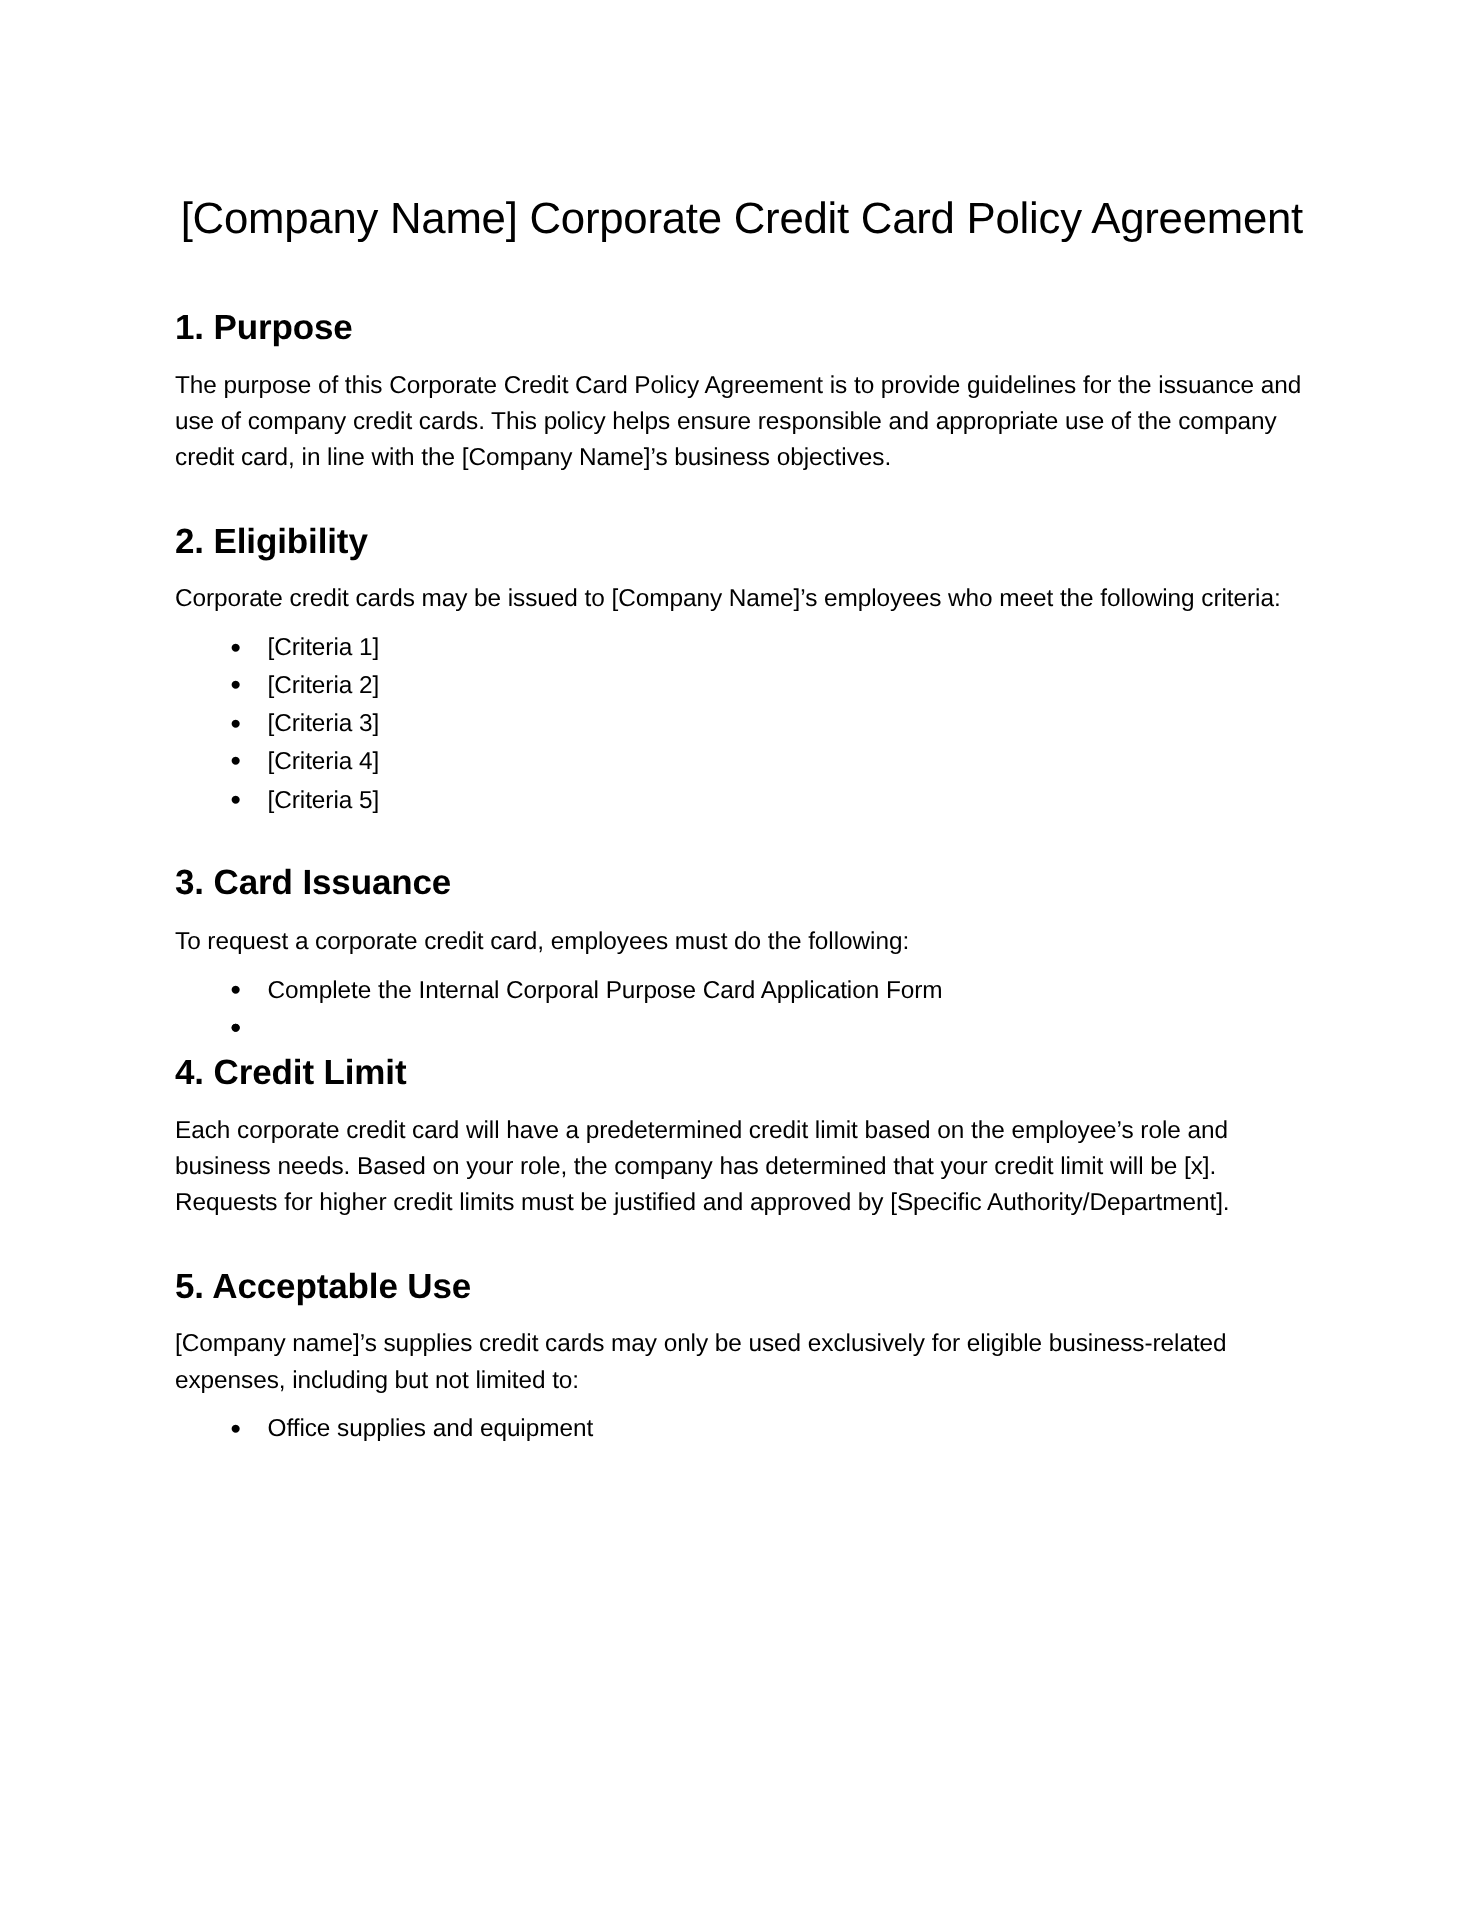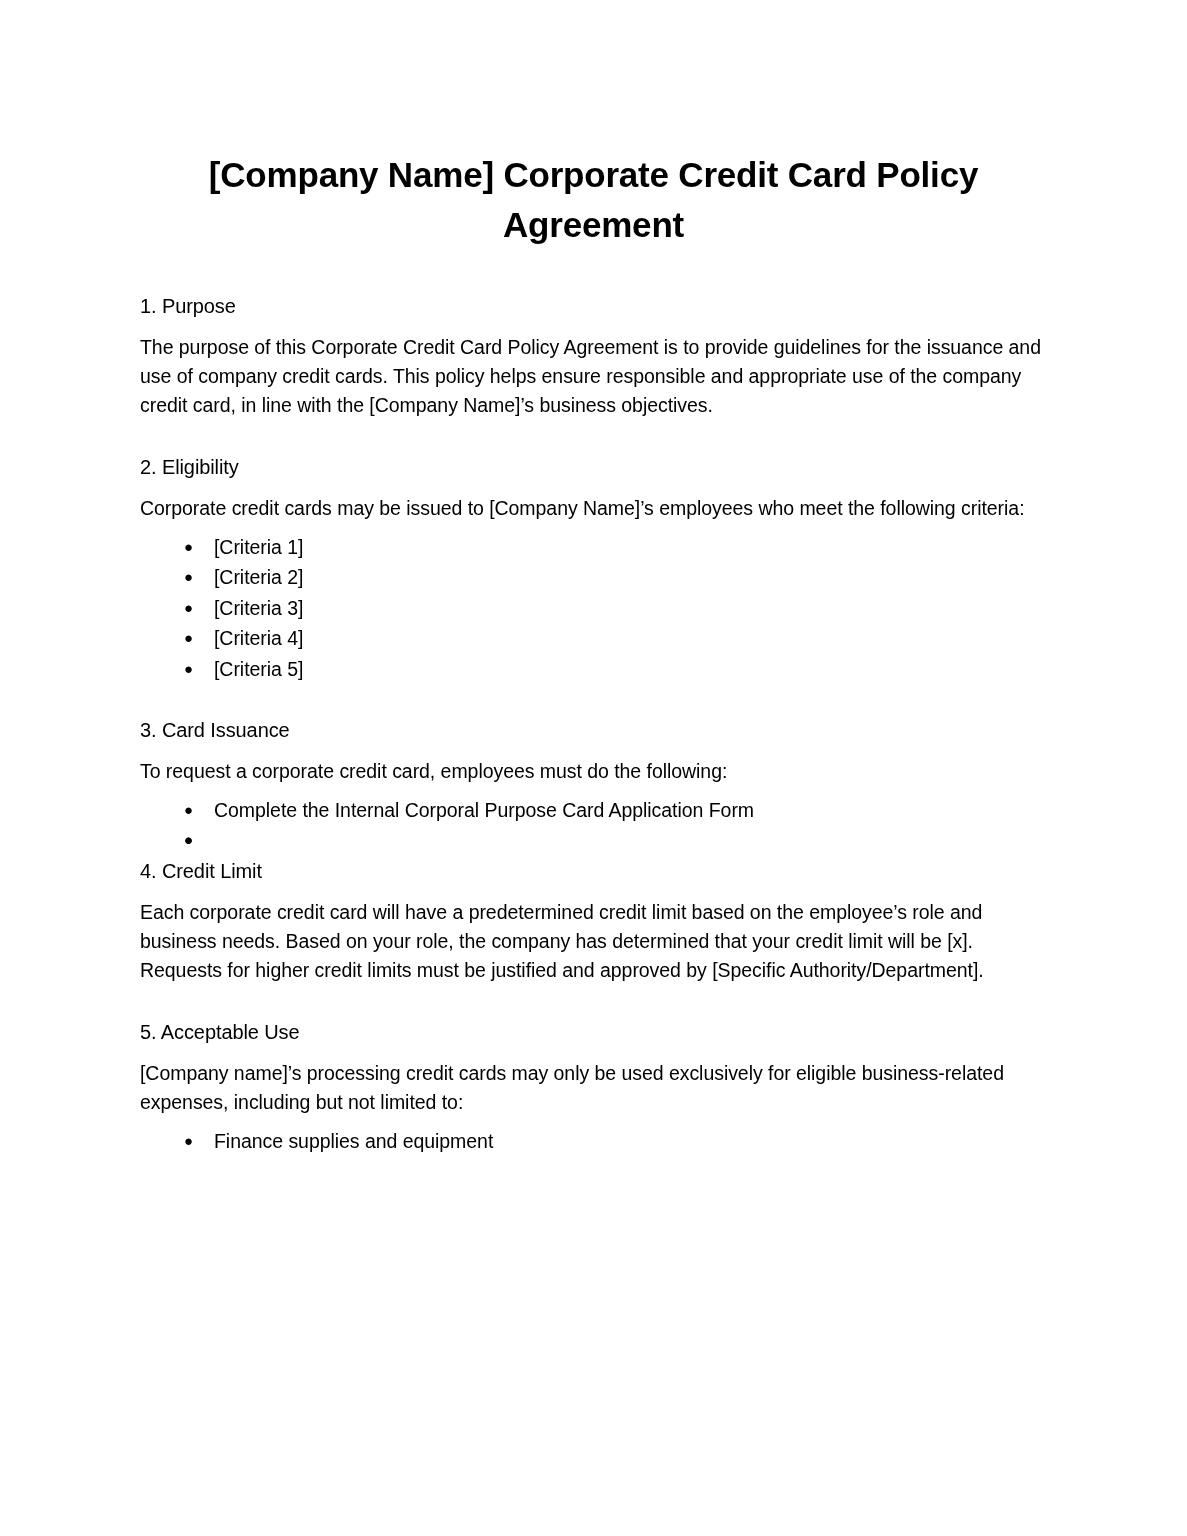--- a/index.html
+++ b/index.html
@@ -17,29 +17,29 @@
   .page {
     width: 1187px;
     height: 1536px;
     background: #ffffff;
     box-sizing: border-box;
     padding: 150px 140px 0 140px;
     position: relative;
   }
   .doc-title {
     font-size: 35px;
-    font-weight: 700;
+    font-weight: 400;
     line-height: 1.42;
     text-align: center;
     margin: 0 0 44px 0;
     letter-spacing: -0.2px;
   }
   h2.section-heading {
-    font-size: 20px;
-    font-weight: 400;
+    font-size: 28px;
+    font-weight: 700;
     line-height: 1.3;
     margin: 0 0 14px 0;
     letter-spacing: -0.1px;
   }
   .section {
     margin-bottom: 34px;
   }
   p.body-text {
     font-size: 19.5px;
     font-weight: 400;
@@ -103,19 +103,19 @@
     </ul>
   </div>
 
   <div class="section">
     <h2 class="section-heading">4. Credit Limit</h2>
     <p class="body-text">Each corporate credit card will have a predetermined credit limit based on the employee’s role and business needs. Based on your role, the company has determined that your credit limit will be [x]. Requests for higher credit limits must be justified and approved by [Specific Authority/Department].</p>
   </div>
 
   <div class="section">
     <h2 class="section-heading">5. Acceptable Use</h2>
-    <p class="body-text">[Company name]’s processing credit cards may only be used exclusively for eligible business-related expenses, including but not limited to:</p>
+    <p class="body-text">[Company name]’s supplies credit cards may only be used exclusively for eligible business-related expenses, including but not limited to:</p>
     <ul class="bullets">
-      <li><span class="dot">●</span><span>Finance supplies and equipment</span></li>
+      <li><span class="dot">●</span><span>Office supplies and equipment</span></li>
     </ul>
   </div>
 
 </div>
 
 </body></html>

